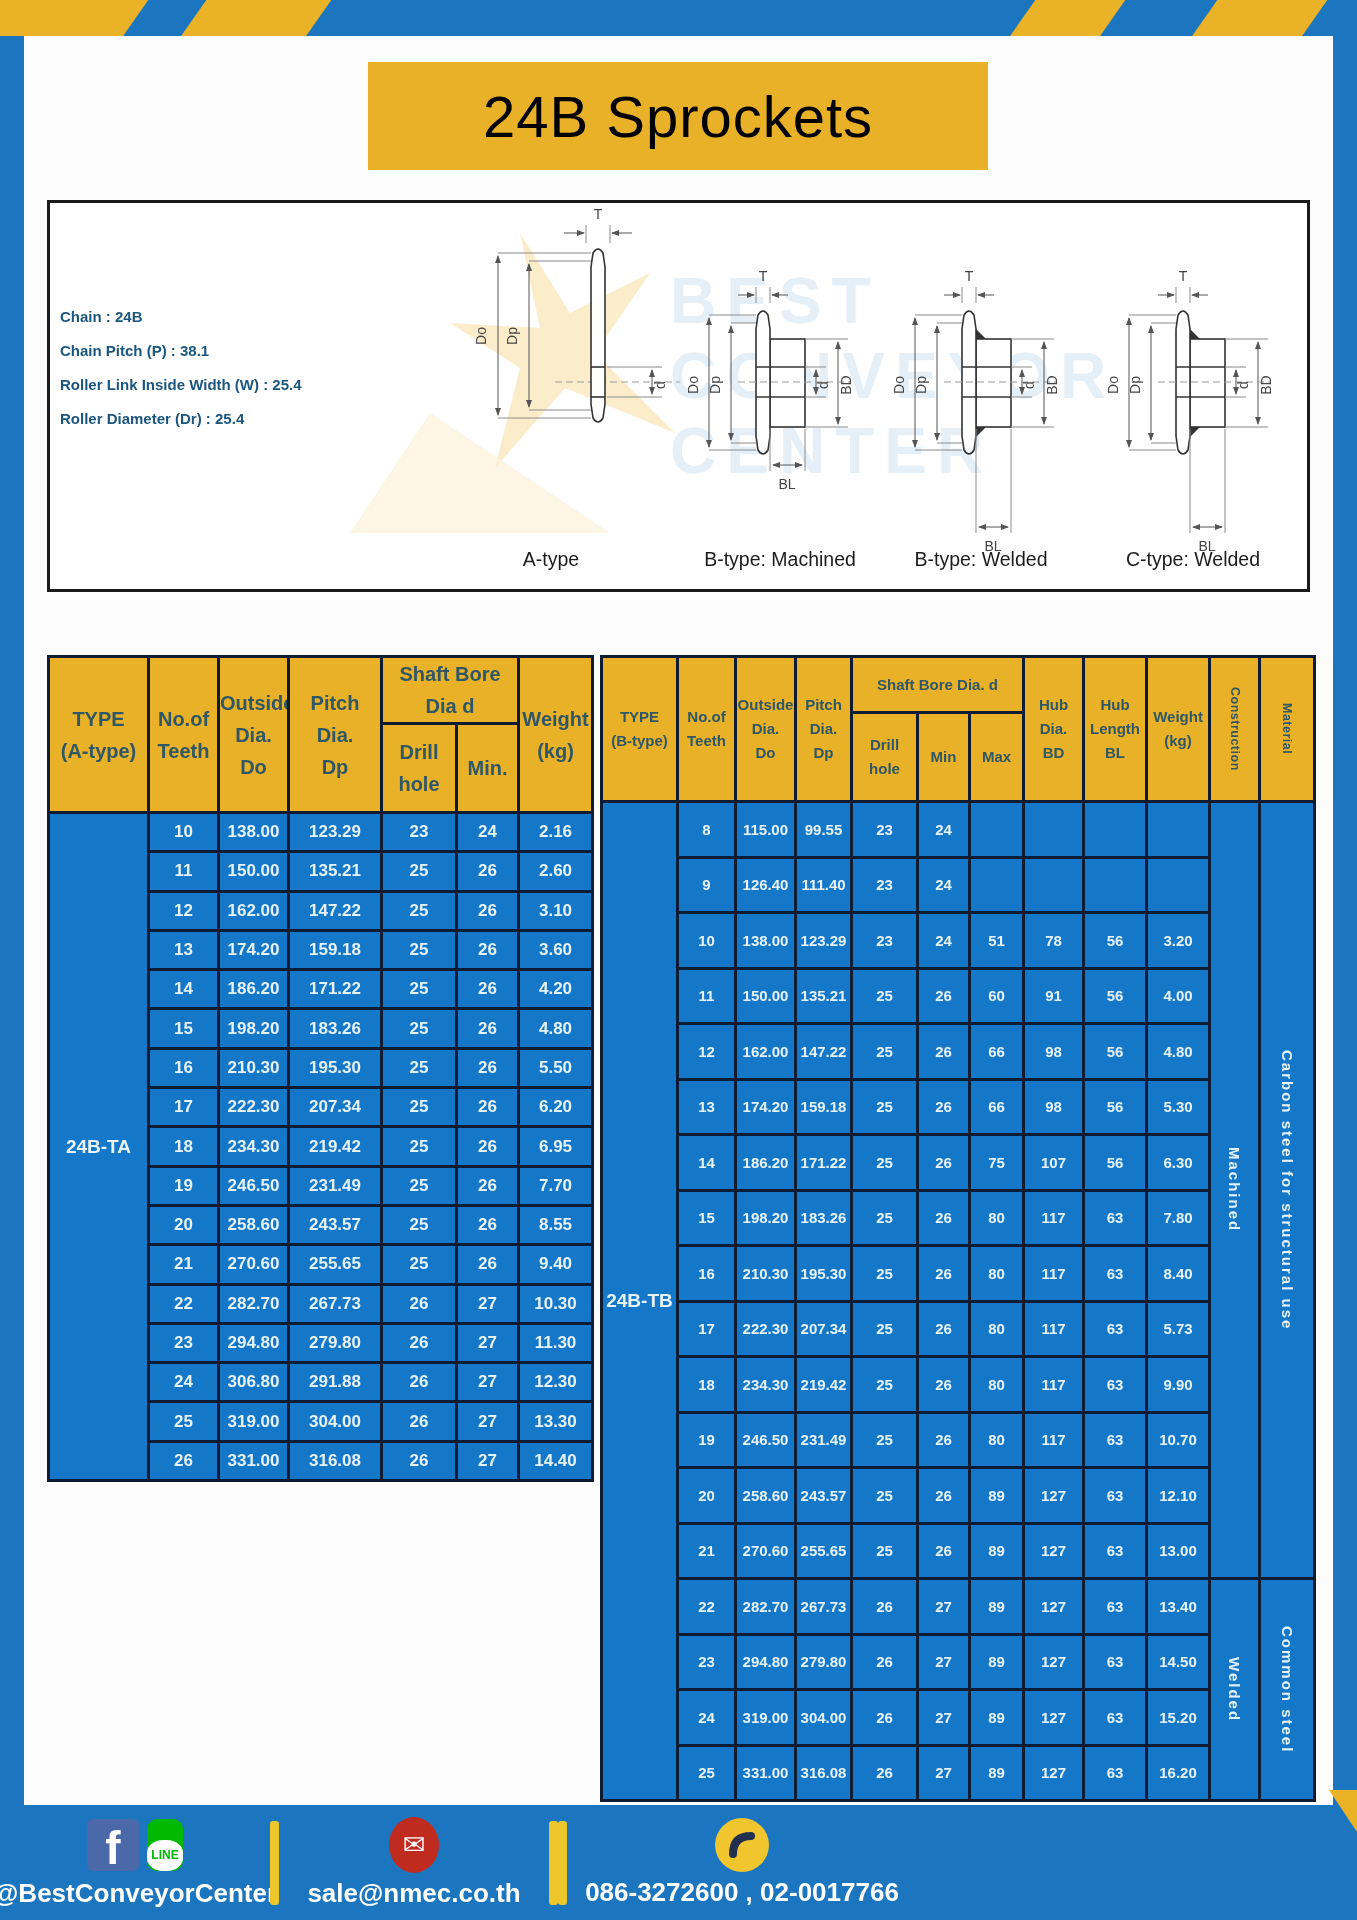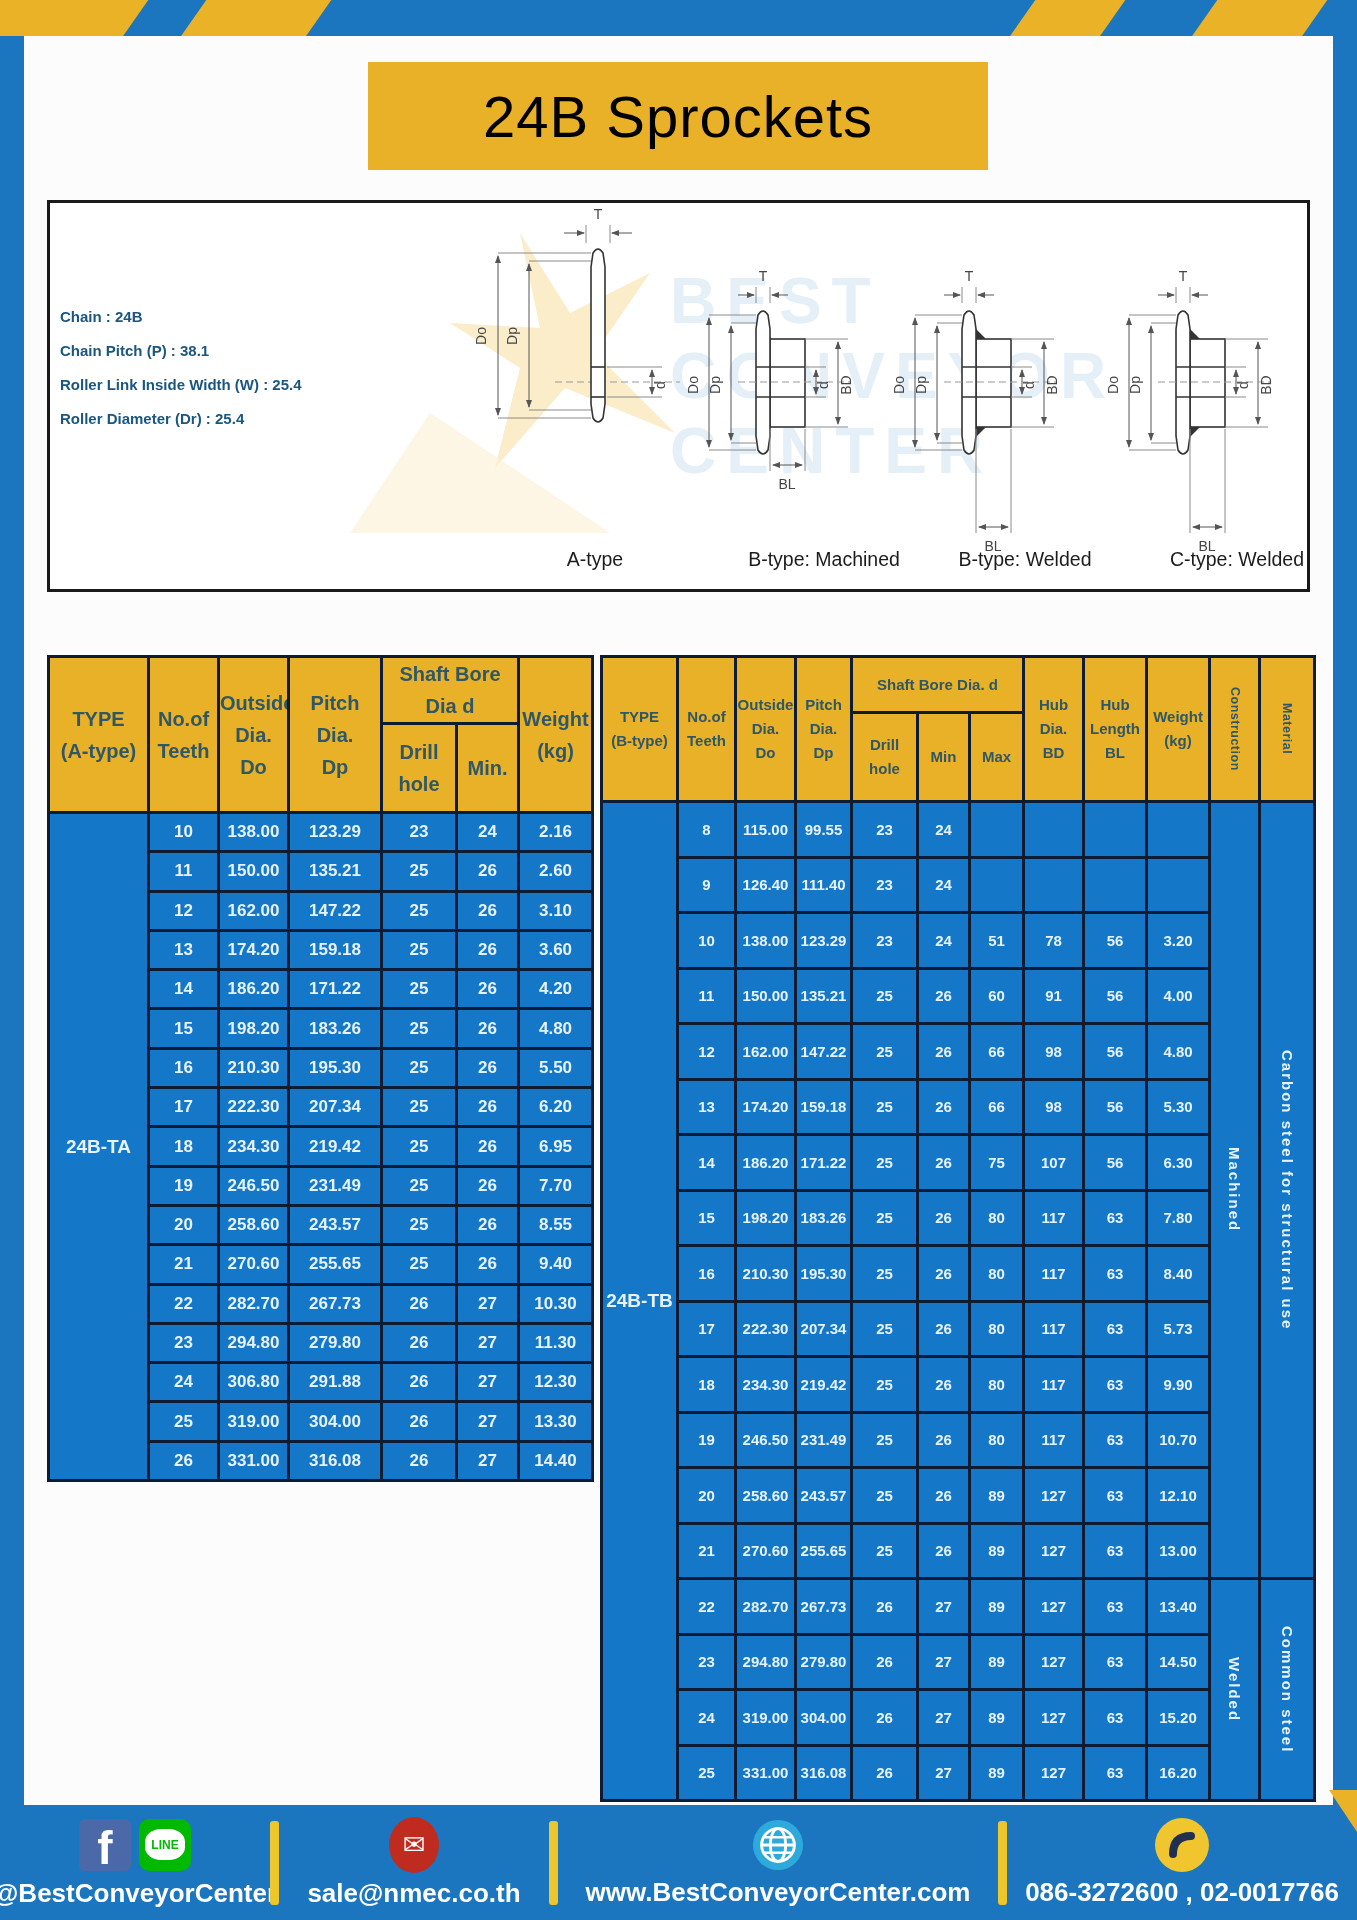--- a/index.html
+++ b/index.html
@@ -14,21 +14,21 @@
   .panel{position:absolute;left:24px;top:36px;width:1309px;height:1769px;background:#fcfcfc;}
   
   .banner{position:absolute;left:368px;top:62px;width:620px;height:108px;background:#e9b127;
           display:flex;align-items:center;justify-content:center;}
   .banner .t{font-size:58px;font-weight:normal;color:#000000;letter-spacing:1px;}
   
   .diagram-box{position:absolute;left:47px;top:200px;width:1263px;height:392px;background:#ffffff;
                border:3px solid #1a1a1a;box-sizing:border-box;}
   .specs{position:absolute;left:60px;top:300px;z-index:3;}
   .specs div{font-size:15px;font-weight:bold;color:#1a567f;line-height:34px;white-space:nowrap;}
-  .caption{position:absolute;top:548px;transform:translateX(-50%);font-size:19.5px;color:#1c1c1c;z-index:3;white-space:nowrap;margin-left:44px;}
+  .caption{position:absolute;top:548px;transform:translateX(-50%);font-size:19.5px;color:#1c1c1c;z-index:3;white-space:nowrap;}
   svg text.dl{font:14px "Liberation Sans",sans-serif;fill:#444;text-anchor:middle;}
   svg text.wm{font:bold 64px "Liberation Sans",sans-serif;fill:#a6c8e8;letter-spacing:10px;}
   svg .ext{stroke:#8a8a8a;stroke-width:1;fill:none;}
   svg .dim{stroke:#555;stroke-width:1;fill:none;}
   svg .cl{stroke:#999;stroke-width:1;stroke-dasharray:7 4;fill:none;}
   svg .part{stroke:#333;stroke-width:1.6;fill:#fff;}
   svg .weld{fill:#333;stroke:none;}
   
   table{border-collapse:collapse;table-layout:fixed;background:#1577c8;position:absolute;}
   th,td{border:3px solid #0d1c33;text-align:center;vertical-align:middle;padding:0;overflow:hidden;}
@@ -48,21 +48,21 @@
   td.body-vert{font-size:15px;letter-spacing:2px;}
   
   .footer{position:absolute;left:0;top:1805px;width:1357px;height:115px;background:#1b76bf;
           display:flex;align-items:center;}
   .fsec{display:flex;flex-direction:column;align-items:center;justify-content:center;gap:5px;height:100%;}
   .fdiv{width:9px;height:84px;background:#edc62b;border-radius:3px;flex:none;}
   .ftext{color:#fff;font-weight:bold;font-size:26px;white-space:nowrap;}
   .icons{display:flex;gap:8px;align-items:center;height:56px;}
   .fb{width:52px;height:52px;background:#4b69a8;border-radius:6px;color:#fff;font-weight:bold;
       font-size:46px;display:flex;align-items:flex-end;justify-content:center;line-height:46px;overflow:hidden;}
-  .lineic{width:52px;height:52px;background:#00b900;border-radius:10px;display:flex;align-items:center;justify-content:center;}
+  .lineic{width:36px;height:52px;background:#00b900;border-radius:10px;display:flex;align-items:flex-end;justify-content:center;}
   .lineic .bub{width:40px;height:31px;background:#fff;border-radius:16px / 13px;color:#00b900;font-weight:bold;
       font-size:12px;display:flex;align-items:center;justify-content:center;}
   .mail{width:50px;height:56px;background:#bf2c1f;border-radius:50%;display:flex;align-items:center;
       justify-content:center;color:#fff;font-size:27px;}
   .phone{width:54px;height:54px;background:#f0c52e;border-radius:50%;display:flex;align-items:center;justify-content:center;}
   .corner{position:absolute;right:0;top:1790px;width:28px;height:42px;background:#eab226;
       clip-path:polygon(100% 0,100% 100%,0 0);}
 </style>
 </head>
 <body>
@@ -669,31 +669,20 @@
       </div>
     </div>
     <div class="ftext">@BestConveyorCenter</div>
   </div>
   <div class="fdiv"></div>
   <div class="fsec" style="width:270px;">
     <div class="mail">✉</div>
     <div class="ftext">sale@nmec.co.th</div>
   </div>
   <div class="fdiv"></div>
-  <div class="fsec" style="width:440px;">
-    <svg width="54" height="54" viewBox="0 0 56 56">
-      <circle cx="28" cy="28" r="26" fill="#2ea9dc"></circle>
-      <circle cx="28" cy="28" r="17" fill="none" stroke="#fff" stroke-width="3"></circle>
-      <ellipse cx="28" cy="28" rx="8" ry="17" fill="none" stroke="#fff" stroke-width="3"></ellipse>
-      <line x1="11" y1="28" x2="45" y2="28" stroke="#fff" stroke-width="3"></line>
-      <line x1="13" y1="20" x2="43" y2="20" stroke="#fff" stroke-width="2.5"></line>
-      <line x1="13" y1="36" x2="43" y2="36" stroke="#fff" stroke-width="2.5"></line>
-    </svg>
-    <div class="ftext">www.BestConveyorCenter.com</div>
-  </div>
   <div class="fdiv"></div>
   <div class="fsec" style="width:350px;">
     <div class="phone">
       <svg width="34" height="34" viewBox="0 0 34 34">
         <path d="M8 26 Q8 8 26 8" fill="none" stroke="#22304f" stroke-width="8" stroke-linecap="round"></path>
       </svg>
     </div>
     <div class="ftext">086-3272600 , 02-0017766</div>
   </div>
 </div>

